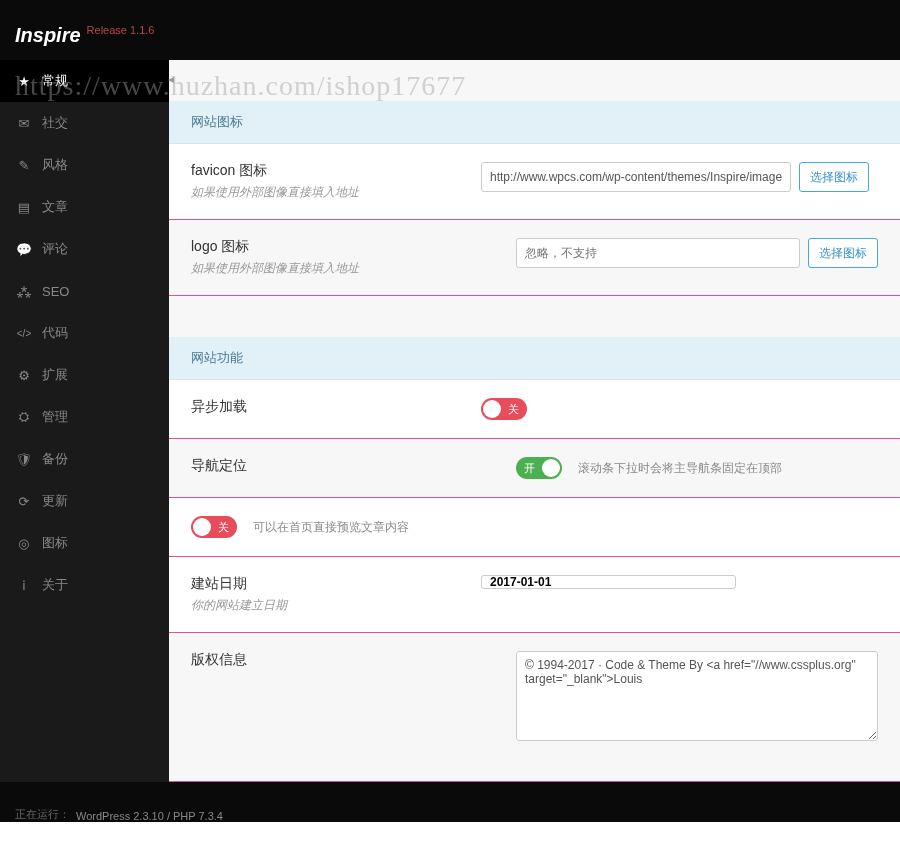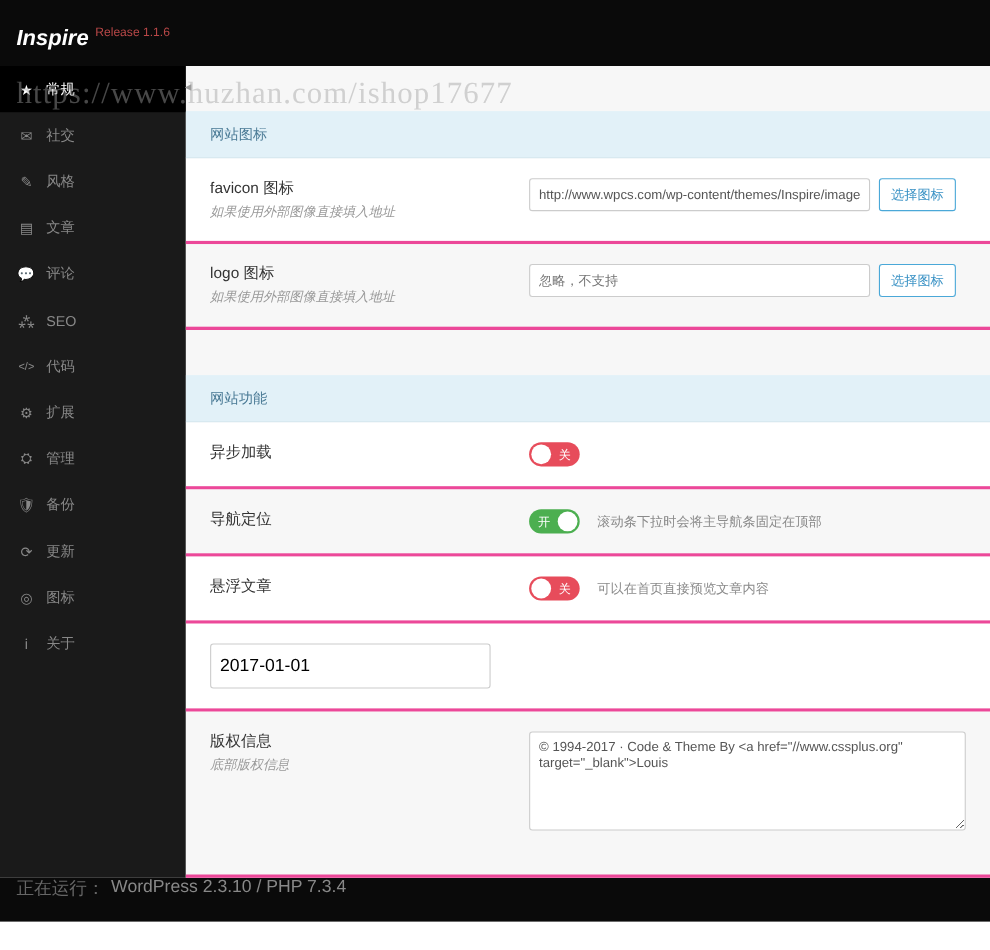--- a/index.html
+++ b/index.html
@@ -8,39 +8,39 @@
 .brand { color: #fff; font-size: 20px; font-weight: bold; font-style: italic; margin-top: 11px; }
 .release { color: #b94848; font-size: 11px; margin-left: 6px; }
 .container { display: flex; min-height: 700px; }
 .sidebar { width: 169px; background: #1a1a1a; flex-shrink: 0; }
 .nav-item { display: flex; align-items: center; padding: 12px 16px; color: #888; cursor: pointer; font-size: 13px; }
 .nav-item.active { background: #000; color: #fff; }
 .nav-item .icon { width: 16px; margin-right: 10px; display: inline-flex; justify-content: center; }
 .main { flex: 1; background: #f7f7f7; position: relative; }
 .chevron { position: absolute; left: -1px; top: 12px; width: 10px; height: 14px; color: #999; font-size: 12px; }
 .section-header { background: #e2f1f8; padding: 12px 22px; color: #4a7a95; font-size: 13px; border-bottom: 1px solid #d5e5ed; margin-top: 41px; }
-.form-row { display: flex; padding: 18px 22px; border-bottom: 3px solid #ec4899; background: #fff; align-items: flex-start; }
-.form-row.gray { background: #f7f7f7; }
+.form-row { display: flex; padding: 18px 22px; border-bottom: 1px solid #ec4899; background: #fff; align-items: flex-start; }
+.form-row.gray { background: #f7f7f7; gap: 35px; }
 .form-label-col { width: 290px; flex-shrink: 0; }
 .form-label { font-size: 14px; color: #333; font-weight: 500; }
 .form-hint { font-size: 12px; color: #999; font-style: italic; margin-top: 4px; font-family: Liberation Mono, monospace; }
 .form-control-col { flex: 1; display: flex; align-items: center; gap: 8px; }
 .text-input { flex: 1; max-width: 310px; height: 30px; padding: 0 8px; border: 1px solid #ccc; border-radius: 3px; font-size: 12px; color: #555; }
-.date-input { width: 255px; height: 41px; padding: 0 8px; border: 1px solid #ccc; border-radius: 3px; font-size: 16px; }
+.date-input { width: 255px; height: 14px; padding: 0 8px; border: 1px solid #ccc; border-radius: 3px; font-size: 12px; font-weight: bold; }
 .btn-select { height: 30px; padding: 0 10px; border: 1px solid #4aa8d8; background: #fff; color: #3a92c5; border-radius: 3px; font-size: 12px; cursor: pointer; }
 .toggle { width: 46px; height: 22px; border-radius: 11px; position: relative; display: inline-flex; align-items: center; cursor: pointer; }
 .toggle.off { background: #e74c5b; justify-content: flex-start; padding-left: 2px; }
 .toggle.on { background: #4caf50; justify-content: flex-end; padding-right: 2px; }
 .toggle .knob { width: 18px; height: 18px; background: #fff; border-radius: 50%; }
 .toggle .txt { color: #fff; font-size: 11px; position: absolute; }
 .toggle.off .txt { right: 8px; }
 .toggle.on .txt { left: 8px; }
 .toggle-hint { font-size: 12px; color: #8a8a8a; margin-left: 8px; }
 .textarea { width: 100%; height: 90px; border: 1px solid #ccc; border-radius: 3px; padding: 6px 8px; font-size: 12px; color: #555; resize: vertical; font-family: inherit; }
-.footer { background: #0a0a0a; height: 40px; display: flex; align-items: flex-start; padding: 0 15px; color: #888; font-size: 16px; }
+.footer { background: #0a0a0a; height: 40px; display: flex; align-items: flex-end; padding: 0 15px; color: #888; font-size: 11px; }
 .footer .label { color: #666; margin-right: 6px; }
 .watermark { position: absolute; top: 70px; left: 15px; color: rgba(160,160,160,0.45); font-size: 28px; font-family: serif; pointer-events: none; z-index: 100; letter-spacing: 1px; text-align: right; }
 </style>
 </head>
 <body>
 
 <div class="watermark">https://www.huzhan.com/ishop17677</div>
 
 <div class="top-header">
   <span class="brand">Inspire</span>
@@ -151,43 +151,43 @@
       <div class="form-control-col">
         <div class="toggle on">
             <span class="txt">开</span>
             <div class="knob"></div>
           </div>
         <span class="toggle-hint">滚动条下拉时会将主导航条固定在顶部</span>
       </div>
     </div>
 
     <div class="form-row">
-      <div class="form-label-col">
-        <div class="form-label">悬浮文章</div>
-      </div>
       <div class="form-control-col">
         <div class="toggle off">
             <div class="knob"></div>
             <span class="txt">关</span>
           </div>
         <span class="toggle-hint">可以在首页直接预览文章内容</span>
       </div>
     </div>
 
 
     <div class="form-row">
+      <div class="form-label-col">
+        <div class="form-label">建站日期</div>
+        <div class="form-hint">你的网站建立日期</div>
+      </div>
       <div class="form-control-col">
         <input class="date-input" value="2017-01-01" style="">
       </div>
     </div>
 
     <div class="form-row gray" style="padding-bottom:40px">
       <div class="form-label-col">
         <div class="form-label">版权信息</div>
-        <div class="form-hint">底部版权信息</div>
       </div>
       <div class="form-control-col">
         <textarea class="textarea" style="">© 1994-2017 · Code &amp; Theme By &lt;a href="//www.cssplus.org" target="_blank"&gt;Louis</textarea>
       </div>
     </div>
 
   </div>
 </div>
 
 <div class="footer">

